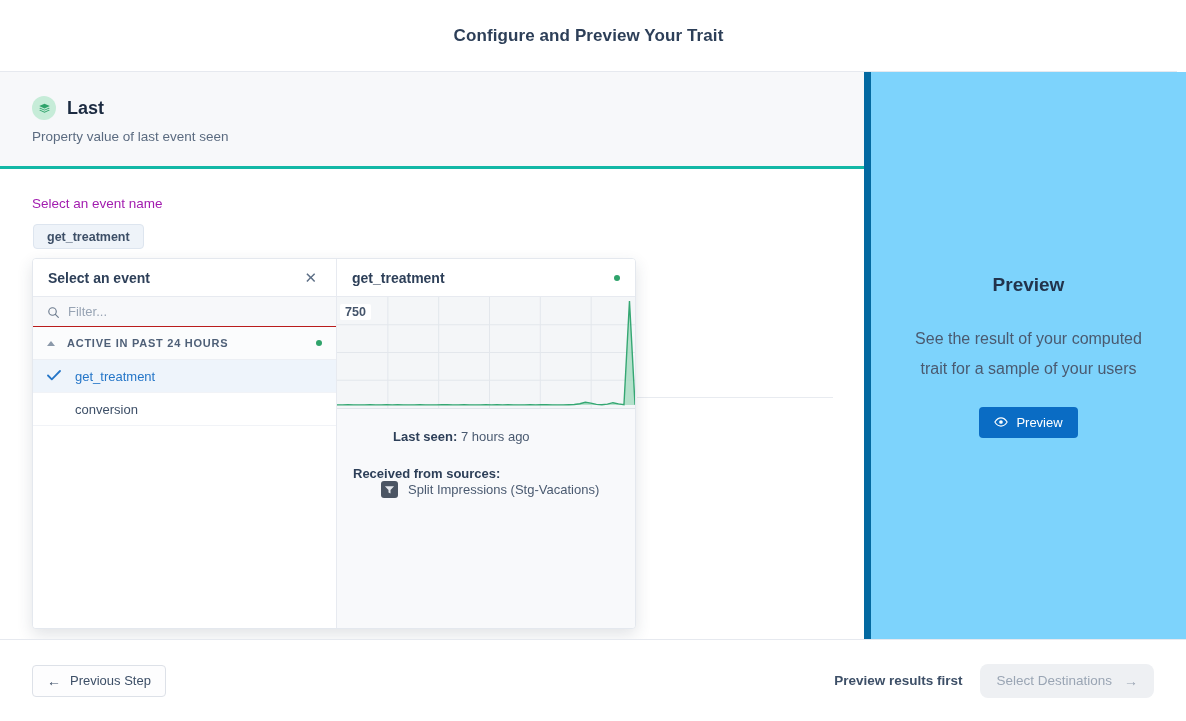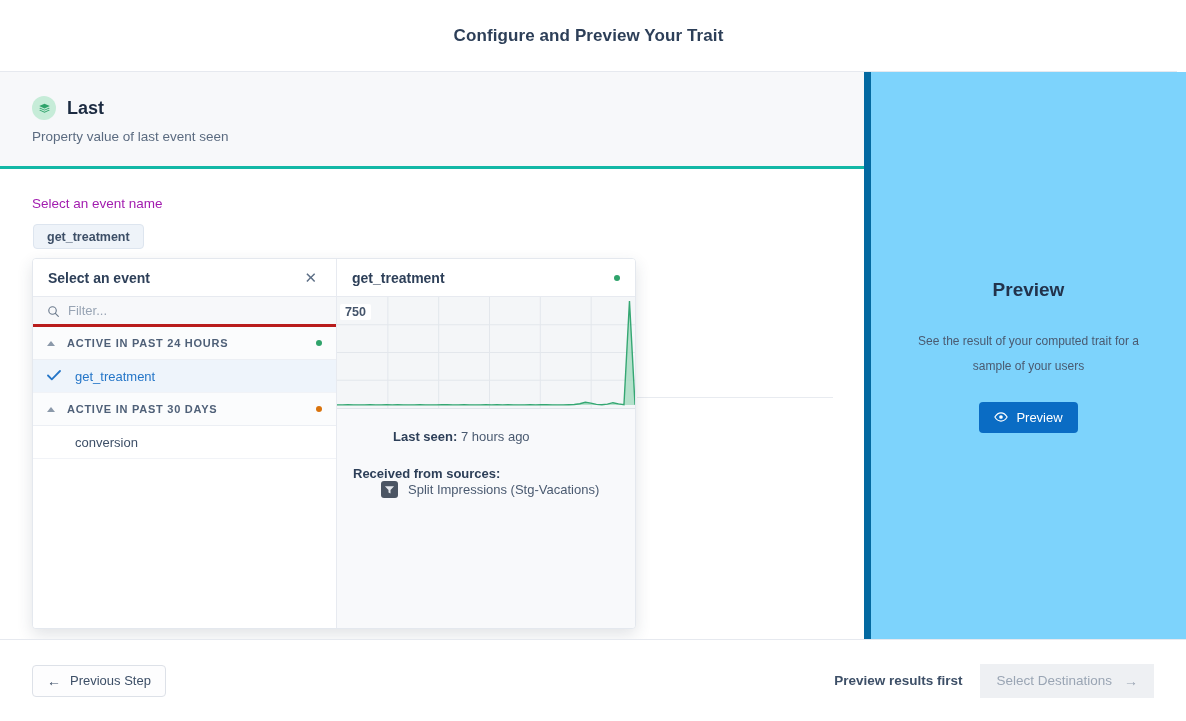--- a/index.html
+++ b/index.html
@@ -91,21 +91,21 @@
     display: flex; align-items: center; justify-content: space-between;
     border-bottom: 1px solid #e7eaf0;
   }
   .po-head-title { font-size: 14px; font-weight: bold; color: #2d3f58; }
   .po-close {
     font-size: 15px; color: #5d6f86; cursor: pointer;
     line-height: 1; padding: 2px 4px;
   }
   .po-filter {
     height: 30px; background: #f7f8fa;
-    border-bottom: 3px solid #b91c1c;
+    border-bottom: 1px solid #b91c1c;
     display: flex; align-items: center; gap: 8px;
     padding: 0 14px;
   }
   .search-ic { width: 13px; height: 13px; flex: none; }
   .po-filter input {
     flex: 1; border: 0; outline: 0; background: transparent;
     font-family: "Liberation Sans", sans-serif;
     font-size: 13px; color: #2d3f58;
   }
   .po-filter input::placeholder { color: #98a4b4; }
@@ -185,21 +185,21 @@
     position: absolute; left: 864px; top: 72px;
     width: 322px; height: 567px;
     background: #7dd3fc;
     border-left: 7px solid #0369a1;
     display: flex; flex-direction: column;
     align-items: center; justify-content: center;
   }
   .pv-title { font-size: 19px; font-weight: bold; color: #22334c; }
   .pv-sub {
     margin-top: 28px; text-align: center;
-    font-size: 12px; color: #4a5a70; line-height: 25px;
+    font-size: 16px; color: #4a5a70; line-height: 30px;
     max-width: 250px;
   }
   .pv-btn {
     margin-top: 23px; height: 31px; padding: 0 15px;
     background: #0a6cc4; border: 0; border-radius: 4px;
     color: #fff; font-size: 13px; font-family: "Liberation Sans", sans-serif;
     display: flex; align-items: center; gap: 8px; cursor: pointer;
   }
 
   
@@ -218,21 +218,21 @@
     font-size: 13px; color: #3d4f67; cursor: pointer;
     font-family: "Liberation Sans", sans-serif;
   }
   .foot-right {
     position: absolute; right: 32px;
     display: flex; align-items: center; gap: 18px;
   }
   .foot-note { font-size: 13.5px; font-weight: bold; color: #3d4f67; }
   .btn-next {
     height: 34px; padding: 0 16px;
-    background: #eef0f3; border: 0; border-radius: 0;
+    background: #eef0f3; border: 0; border-radius: 8px;
     display: flex; align-items: center; gap: 12px;
     font-size: 13.5px; color: #9aa5b4; cursor: default;
     font-family: "Liberation Sans", sans-serif;
   }
   .arrow { font-size: 14px; line-height: 1; }
 </style>
 </head>
 <body>
 
 <div id="app">
@@ -291,25 +291,20 @@
         </div>
         <div class="opt sel">
           <span class="check">
             <svg width="14" height="11" viewBox="0 0 14 11">
               <polyline points="1,5.5 4.8,9.3 13,1" fill="none" stroke="#2576c8" stroke-width="1.8" stroke-linecap="round" stroke-linejoin="round"></polyline>
             </svg>
           </span>
           <span>get_treatment</span>
         </div>
 
-        <div class="grp">
-          <span class="caret"></span>
-          <span class="grp-label">ACTIVE IN PAST 30 DAYS</span>
-          <span class="dot" style="background:#d9730d"></span>
-        </div>
         <div class="opt">
           <span class="pad"></span>
           <span>conversion</span>
         </div>
       </div>
 
       <div class="po-right">
         <div class="pr-head">
           <span class="pr-title">get_treatment</span>
           <span class="dot" style="background:#2fa36b"></span>

